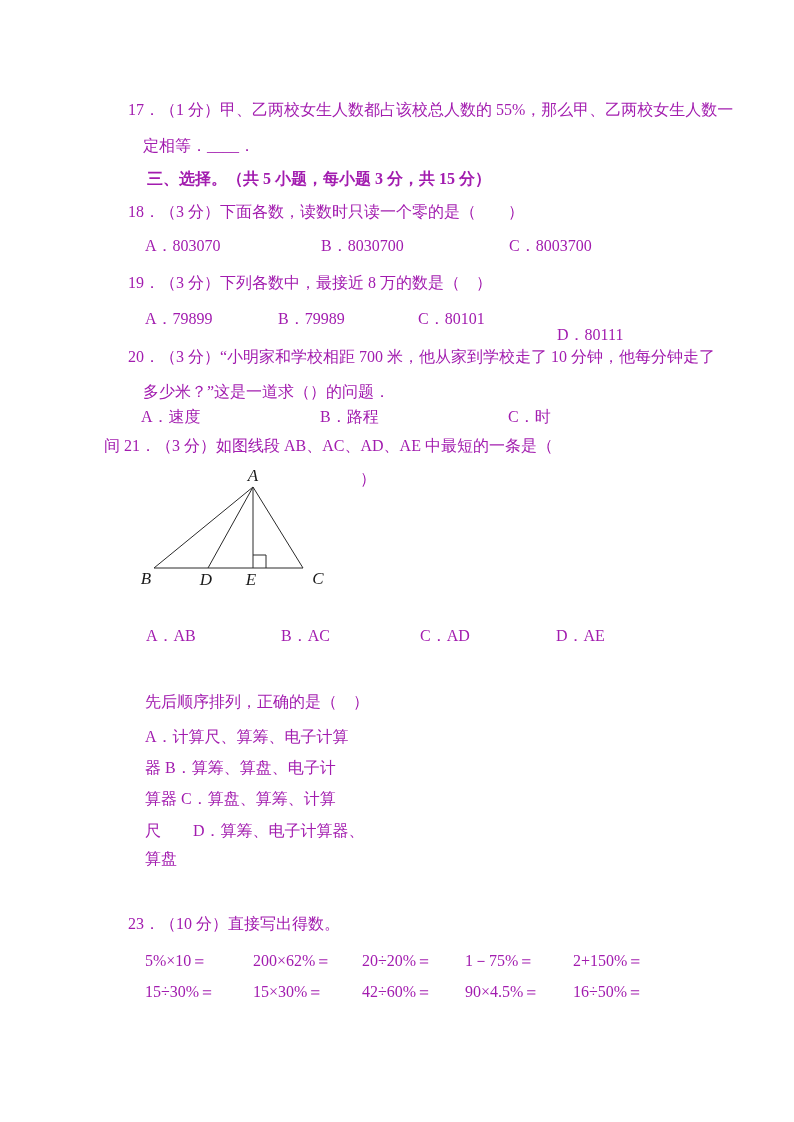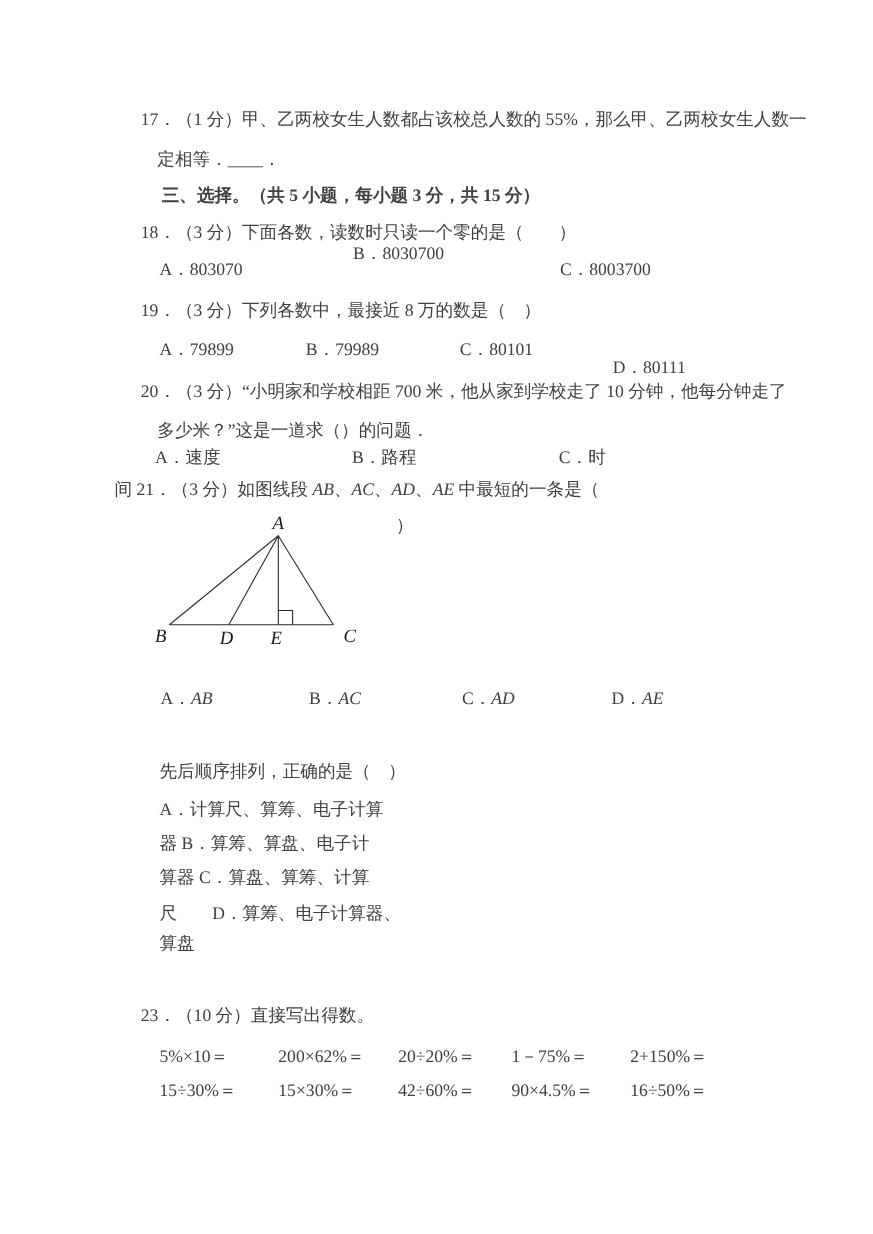--- a/index.html
+++ b/index.html
@@ -1,51 +1,51 @@
 <!DOCTYPE html>
 <html><head>
 <meta charset="utf-8">
 <style>
   html,body{margin:0;padding:0;background:#ffffff;}
   .page{
     position:relative;
     width:794px;height:1122px;
     background:#ffffff;
-    color:#404040;
+    color:#a21caf;
     font-family:"Liberation Serif","DejaVu Serif",serif;
     font-size:16px;
     overflow:hidden;
   }
   .line{
     position:absolute;
     white-space:pre;
     line-height:20px;
   }
   .bold{font-weight:bold;margin-left:20px;}
-  .it{font-style:italic;}
+  .it{}
   .figure-svg{position:absolute;left:130px;top:465px;}
   .figure-svg line, .figure-svg path{stroke:#2a2a2a;stroke-width:1;fill:none;}
   .figure-svg text{
     font-family:"Liberation Serif","DejaVu Serif",serif;
     font-style:italic;font-size:17px;fill:#1a1a1a;
   }
 </style>
 </head>
 <body>
 
 <div class="page">
 
   <div class="line" style="left:128px;top:100px">17．（1 分）甲、乙两校女生人数都占该校总人数的 55%，那么甲、乙两校女生人数一</div>
   <div class="line" style="left:143px;top:136px">定相等．____．</div>
 
   <div class="line bold" style="left:127px;top:169px">三、选择。（共 5 小题，每小题 3 分，共 15 分）</div>
 
   <div class="line" style="left:128px;top:202px">18．（3 分）下面各数，读数时只读一个零的是（　　）</div>
   <div class="line" style="left:145px;top:236px"><span>A．</span><span>803070</span></div>
-  <div class="line" style="left:321px;top:221px"><span>B．</span><span>8030700</span></div>
+  <div class="line" style="left:321px;top:236px"><span>B．</span><span>8030700</span></div>
   <div class="line" style="left:509px;top:236px"><span>C．</span><span>8003700</span></div>
 
   <div class="line" style="left:128px;top:273px">19．（3 分）下列各数中，最接近 8 万的数是（　）</div>
   <div class="line" style="left:145px;top:309px"><span>A．</span><span>79899</span></div>
   <div class="line" style="left:278px;top:309px"><span>B．</span><span>79989</span></div>
   <div class="line" style="left:418px;top:309px"><span>C．</span><span>80101</span></div>
   <div class="line" style="left:557px;top:325px"><span>D．</span><span>80111</span></div>
 
   <div class="line" style="left:128px;top:347px">20．（3 分）“小明家和学校相距 700 米，他从家到学校走了 10 分钟，他每分钟走了</div>
   <div class="line" style="left:143px;top:382px">多少米？”这是一道求（）的问题．</div>

